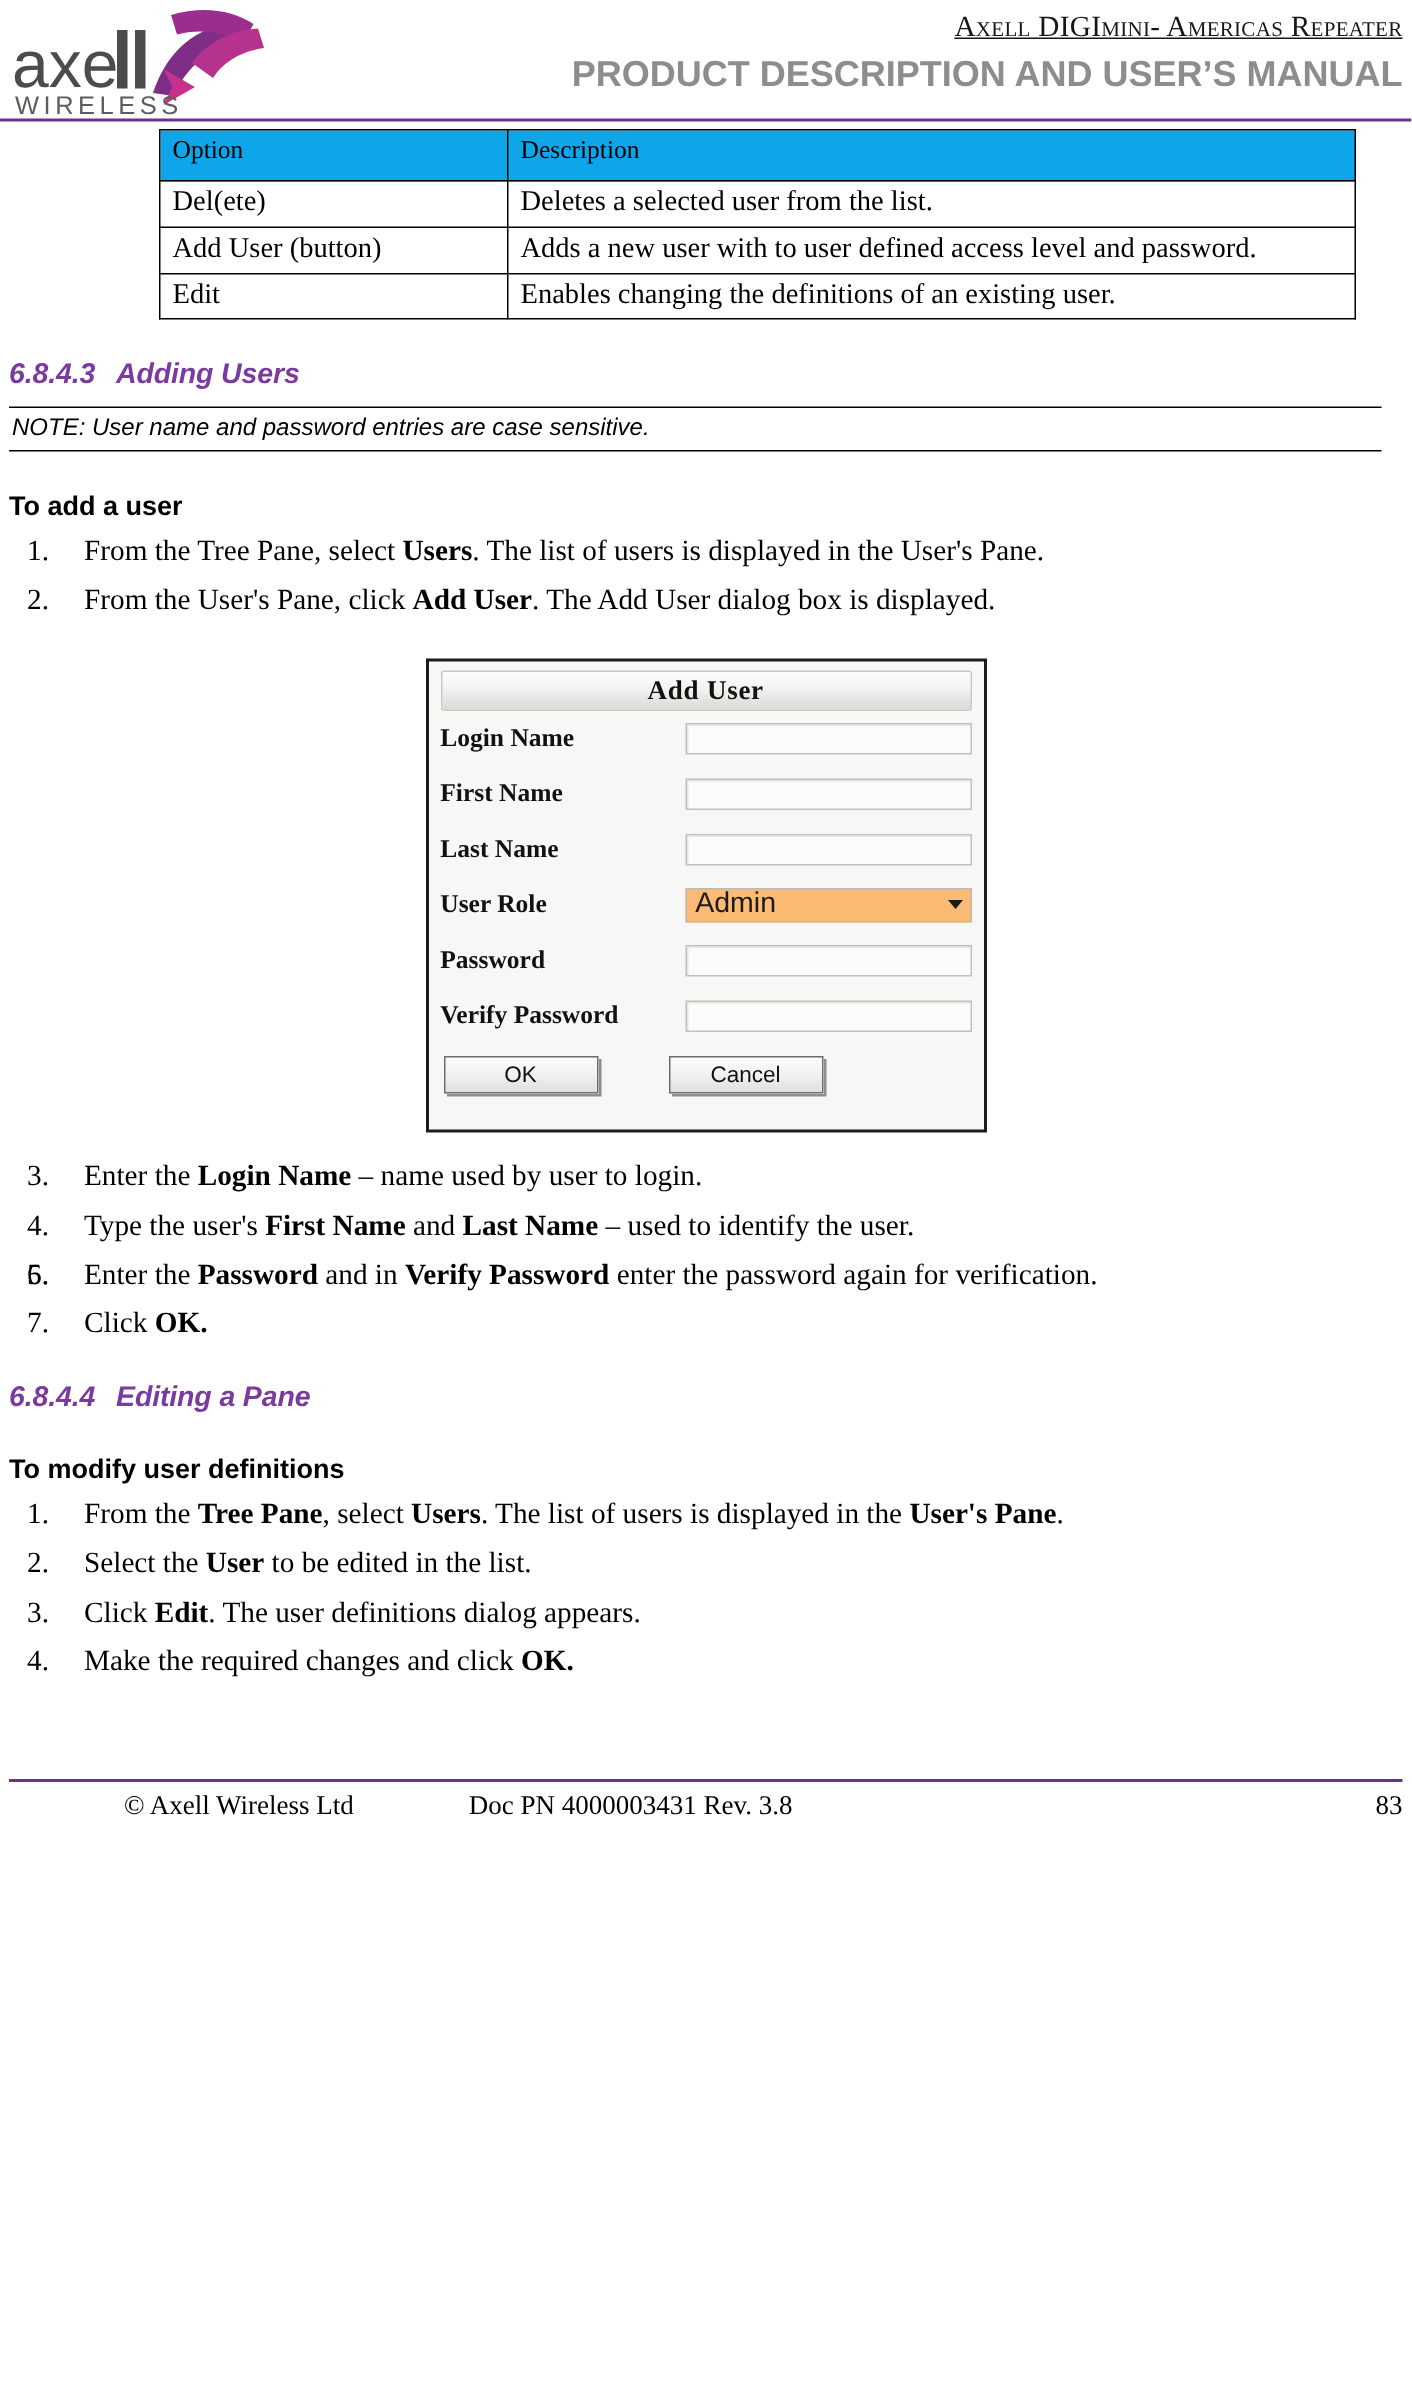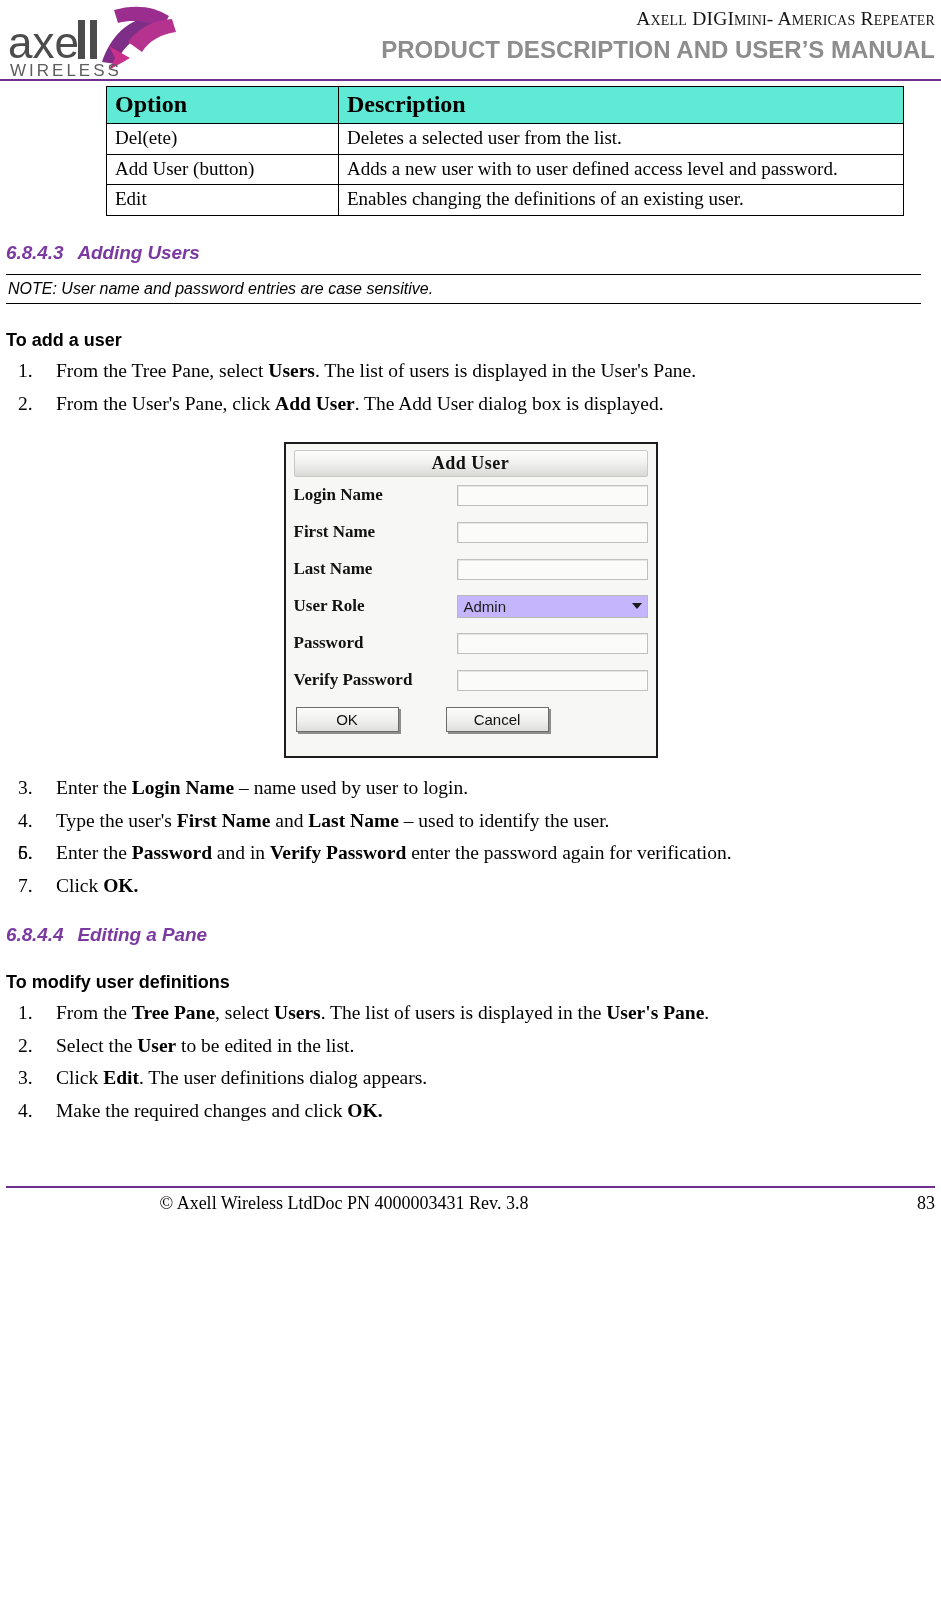--- a/index.html
+++ b/index.html
@@ -46,20 +46,21 @@
     width: 640px;
   }
   .header-title {
     font-family: "Liberation Serif", serif;
     font-size: 19.5px;
     letter-spacing: 0.2px;
     color: #161616;
     font-variant: small-caps;
     white-space: nowrap;
     line-height: 1.15;
+    text-decoration: underline;
   }
   .header-subtitle {
     font-family: "Liberation Sans", sans-serif;
     font-size: 24px;
     font-weight: bold;
     color: #8d8d8d;
     white-space: nowrap;
     line-height: 1.3;
     margin-top: 4px;
   }
@@ -94,23 +95,23 @@
   table.opt-table th,
   table.opt-table td {
     border: 1px solid #000000;
     padding: 3px 8px 4px 8px;
     font-size: 19px;
     line-height: 1.2;
     vertical-align: top;
     text-align: left;
   }
   table.opt-table th {
-    background: #5eead4;
-    font-weight: bold;
-    font-size: 24px;
+    background: #0ea5e9;
+    font-weight: normal;
+    font-size: 17px;
     height: 26px;
   }
   table.opt-table col.c1 { width: 232px; }
   table.opt-table col.c2 { width: 565px; }
 
   
   .h3 {
     color: #7b3aa0;
     font-family: "Liberation Sans", sans-serif;
     font-weight: bold;
@@ -207,29 +208,29 @@
     flex: 1;
     height: 21px;
     background: #fbfbfa;
     border: 1px solid #c0c0bc;
     box-shadow: inset 1px 1px 0 #e6e6e2;
     box-sizing: border-box;
   }
   .dlg-select {
     flex: 1;
     height: 23px;
-    background: #c4b5fd;
+    background: #fdba74;
     border: 1px solid #b9b9b5;
     box-sizing: border-box;
     display: flex;
     align-items: center;
     justify-content: space-between;
     padding: 0 5px 0 6px;
     font-family: "Liberation Sans", sans-serif;
-    font-size: 15px;
+    font-size: 19px;
     color: #1b1b1b;
   }
   .caret {
     width: 0; height: 0;
     border-left: 5px solid transparent;
     border-right: 5px solid transparent;
     border-top: 6px solid #1a1a1a;
   }
   .dlg-buttons {
     display: flex;
@@ -262,21 +263,21 @@
   .footer-rule {
     height: 2px;
     background: #6f2f8e;
     margin-bottom: 5px;
   }
   .footer-row {
     display: flex;
     align-items: baseline;
     font-size: 18px;
   }
-  .footer-left { width: 33%; text-align: right; }
+  .footer-left { width: 33%; text-align: center; }
   .footer-center { width: 40%; text-align: left; }
   .footer-right { flex: 1; text-align: right; }
 </style>
 </head>
 <body>
 
 <div class="page">
 
   <div class="header">
 

